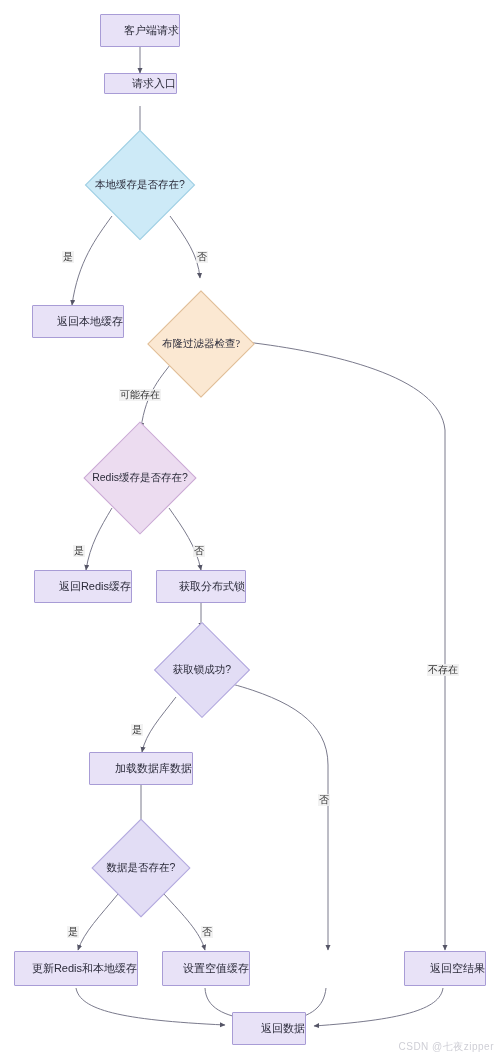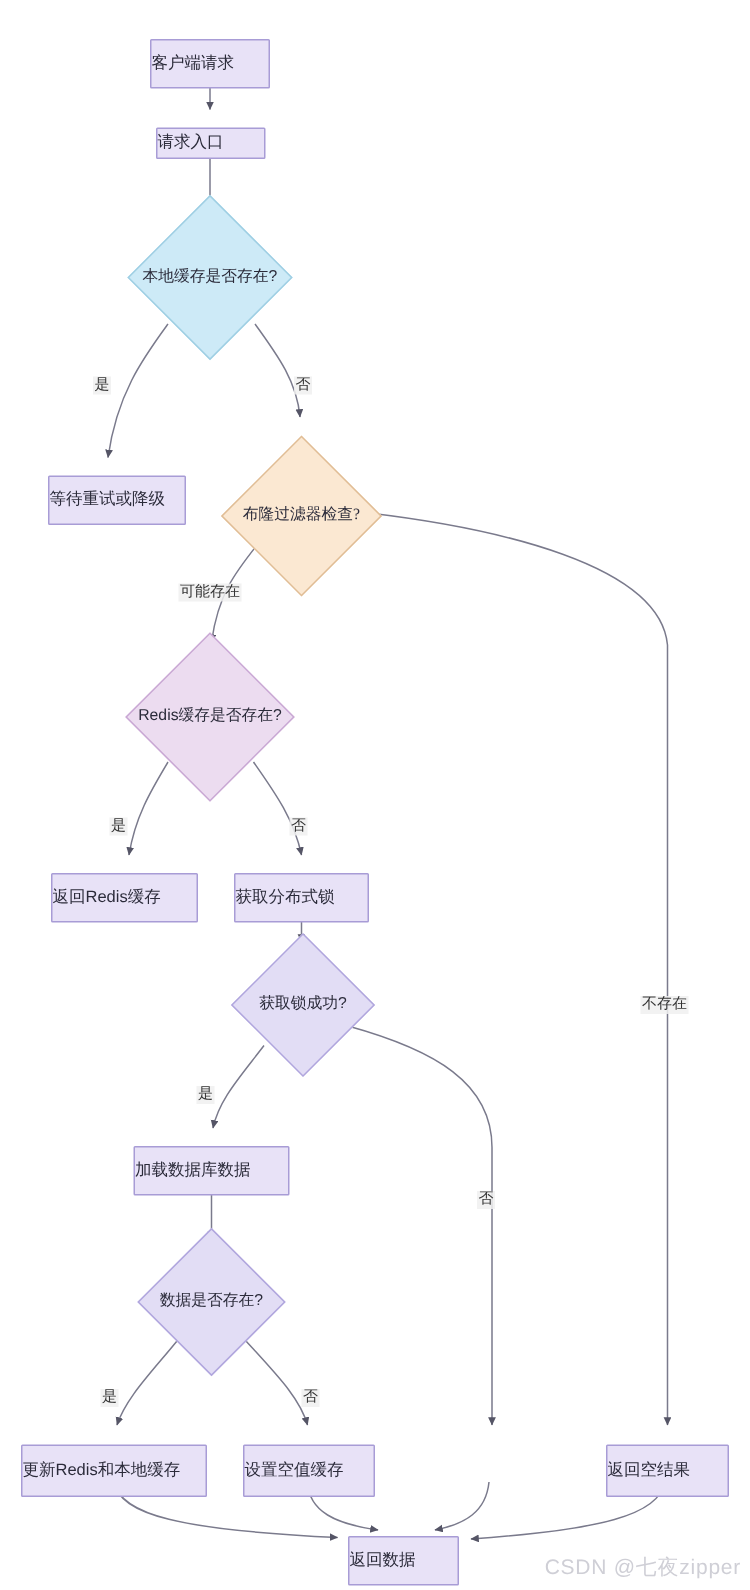--- a/index.html
+++ b/index.html
@@ -2,41 +2,41 @@
 <html><head>
 <meta charset="utf-8">
 <style>
   html,body{margin:0;padding:0;background:#ffffff;}
   body{width:500px;height:1060px;position:relative;overflow:hidden;
        font-family:"Liberation Sans","DejaVu Sans",sans-serif;}
   #canvas{position:absolute;left:0;top:0;width:500px;height:1060px;}
   svg#edges{position:absolute;left:0;top:0;width:500px;height:1060px;}
 
   .node{position:absolute;box-sizing:border-box;display:flex;
-        align-items:center;justify-content:flex-start;text-align:center;margin-top:12px;}
+        align-items:center;justify-content:flex-end;text-align:center;}
 
   .box{background:#e8e2f7;border:1px solid #a89cd6;border-radius:1px;}
   .box .lbl{font-size:11px;color:#2b2b3a;line-height:1.1;white-space:nowrap;}
 
   .dia-wrap{position:absolute;}
   .dia{position:absolute;left:0;top:0;width:100%;height:100%;
        transform:rotate(45deg);box-sizing:border-box;}
   .dia-lbl{position:absolute;left:50%;top:50%;transform:translate(-50%,-50%);
            font-size:10.5px;color:#2b2b3a;white-space:nowrap;line-height:1.1;}
 
   .d-blue   .dia{background:#cdeaf7;border:1px solid #9fcfe3;}
   .d-peach  .dia{background:#fbe8d2;border:1px solid #e0bd96;}
   .d-violet .dia{background:#ecdcf0;border:1px solid #c9a8d4;}
   .d-lav    .dia{background:#e2ddf5;border:1px solid #b0a6dd;}
 
   .edge-label{position:absolute;font-size:10px;color:#333;
               background:rgba(240,240,240,0.85);padding:0 1px;
               white-space:nowrap;line-height:1.15;}
 
-  .watermark{position:absolute;right:6px;bottom:6px;font-size:14px;
+  .watermark{position:absolute;right:6px;bottom:6px;font-size:10px;
              color:#cfcfd6;letter-spacing:.5px;white-space:nowrap;}
 </style>
 </head>
 <body>
 
 <div id="canvas">
 
   <svg id="edges" viewBox="0 0 500 1060" xmlns="http://www.w3.org/2000/svg">
     <defs>
       <marker id="ah" markerWidth="7" markerHeight="7" refX="5.2" refY="2.6" orient="auto" markerUnits="strokeWidth">
@@ -85,21 +85,21 @@
 
   <div class="node box" style="left:100px;top:14px;width:80px;height:33px;">
     <span class="lbl">客户端请求</span>
   </div>
 
   <div class="node box" style="left:104px;top:73px;width:73px;height:21px;">
     <span class="lbl">请求入口</span>
   </div>
 
   <div class="node box" style="left:32px;top:305px;width:92px;height:33px;">
-    <span class="lbl">等待重试或降级</span>
+    <span class="lbl">返回本地缓存</span>
   </div>
 
   <div class="node box" style="left:34px;top:570px;width:98px;height:33px;">
     <span class="lbl">返回Redis缓存</span>
   </div>
 
   <div class="node box" style="left:156px;top:570px;width:90px;height:33px;">
     <span class="lbl">获取分布式锁</span>
   </div>
 

